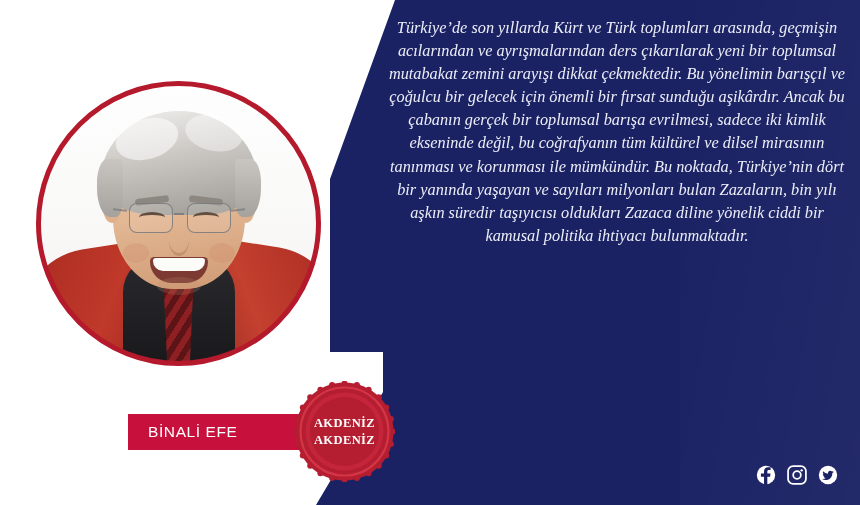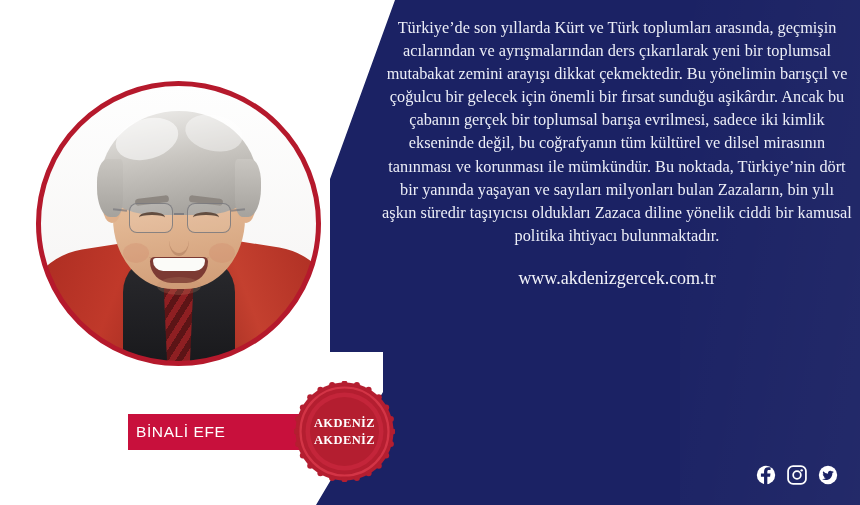--- a/index.html
+++ b/index.html
@@ -283,21 +283,21 @@
     height: 36px;
     background: #c8103c;
     display: flex;
     align-items: center;
     z-index: 5;
   }
   .name-banner span {
     color: #ffffff;
     font-size: 15.5px;
     letter-spacing: .6px;
-    padding-left: 8px;
+    padding-left: 20px;
     font-family: "Liberation Sans", sans-serif;
   }
 
   
   .seal {
     position: absolute;
     left: 294px;
     top: 381px;
     width: 101px;
     height: 101px;
@@ -341,20 +341,21 @@
     letter-spacing: .15px;
   }
   .body-text {
     margin: 0;
     padding: 16px 8px 0 10px;
     color: #eceef7;
     text-align: center;
     font-family: "Liberation Serif", serif;
     font-size: 16.3px;
     line-height: 23.1px;
+    font-style: italic;
   }
   .cta {
     margin: 0;
     padding: 18px 8px 0 10px;
     text-align: center;
     color: #f2f3f9;
     font-family: "Liberation Serif", serif;
   }
   .cta-more {
     display: block;
@@ -468,21 +469,20 @@
     </svg>
     <div class="seal-text">
       <span>AKDENİZ</span>
       <span>AKDENİZ</span>
     </div>
   </div>
 
   <div class="content">
     <p class="body-text">Türkiye’de son yıllarda Kürt ve Türk toplumları arasında, geçmişin acılarından ve ayrışmalarından ders çıkarılarak yeni bir toplumsal mutabakat zemini arayışı dikkat çekmektedir. Bu yönelimin barışçıl ve çoğulcu bir gelecek için önemli bir fırsat sunduğu aşikârdır. Ancak bu çabanın gerçek bir toplumsal barışa evrilmesi, sadece iki kimlik ekseninde değil, bu coğrafyanın tüm kültürel ve dilsel mirasının tanınması ve korunması ile mümkündür. Bu noktada, Türkiye’nin dört bir yanında yaşayan ve sayıları milyonları bulan Zazaların, bin yılı aşkın süredir taşıyıcısı oldukları Zazaca diline yönelik ciddi bir kamusal politika ihtiyacı bulunmaktadır.</p>
     <div class="cta">
-      <span class="cta-url">www.akdenizgercek.com.tr</span>
     </div>
   </div>
 
   <div class="socials">
     <span>
       <svg width="20" height="20" viewBox="0 0 24 24" aria-hidden="true">
         <circle cx="12" cy="12" r="11" fill="#ffffff"></circle>
         <path d="M13.6 23.9V14.1h3.3l.5-3.8h-3.8V7.9c0-1.1.3-1.8 1.9-1.8h2V2.7c-.35-.05-1.55-.15-2.95-.15-2.9 0-4.9 1.8-4.9 5.05v2.73H5.9v3.8h3.75v9.62z" fill="#1b2264"></path>
       </svg>
     </span>

